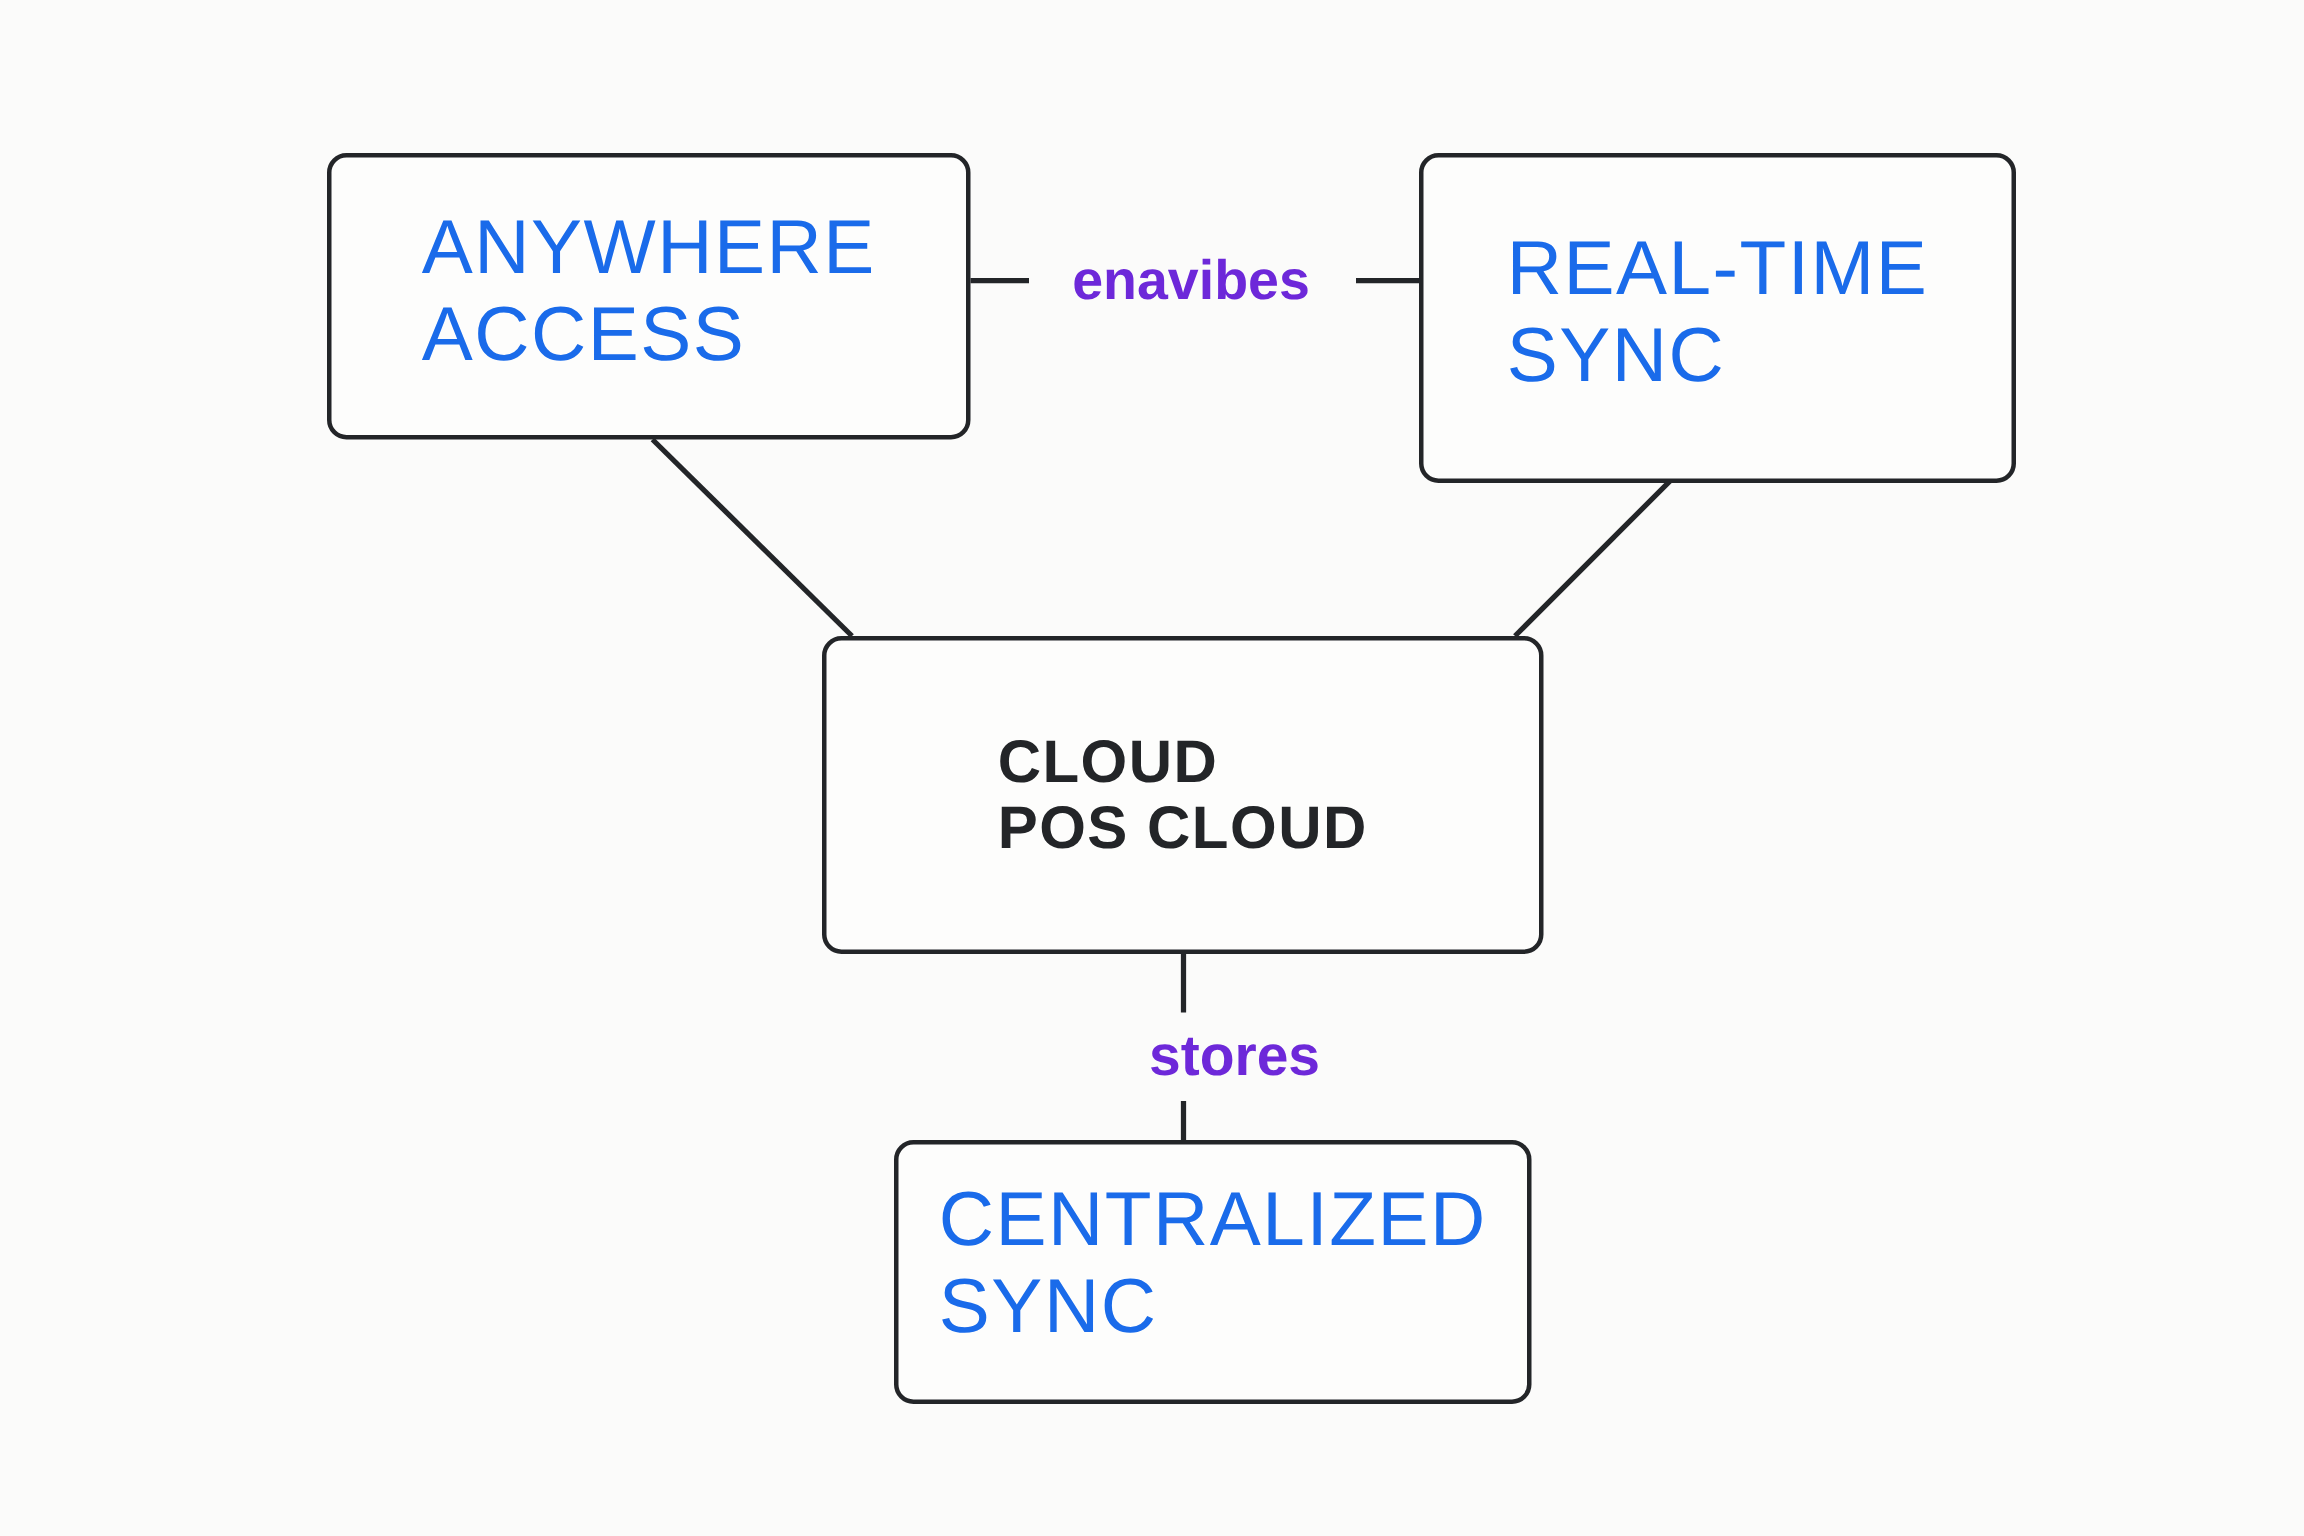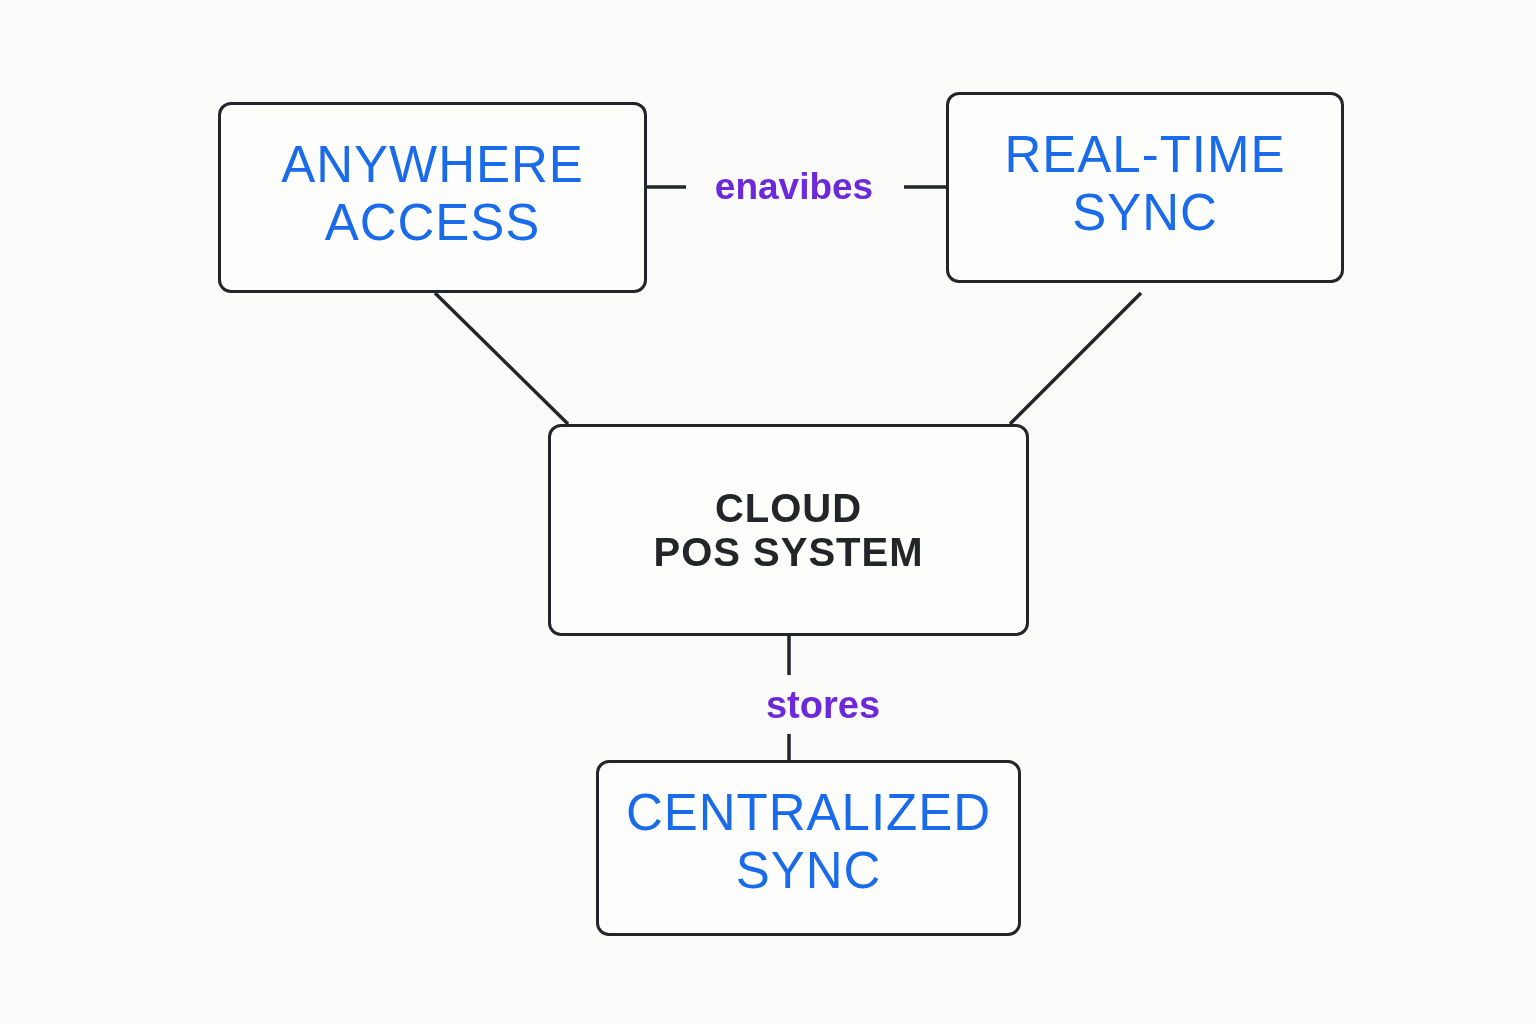--- a/index.html
+++ b/index.html
@@ -27,40 +27,40 @@
     }
     .node {
       position: absolute;
       box-sizing: border-box;
       border: 3.5px solid #232528;
       border-radius: 13px;
       background: #fdfdfc;
       display: flex;
       align-items: center;
       justify-content: center;
-      text-align: center;
+      text-align: left;
     }
     .node .label {
       display: block;
       line-height: 1.13;
       letter-spacing: 1px;
     }
     .node.feature .label {
       color: #1a6bea;
       font-size: 51px;
       font-weight: 400;
     }
     .node.core .label {
       color: #232528;
       font-size: 40px;
       font-weight: 700;
       line-height: 1.1;
     }
     #node-anywhere { left: 218px; top: 102px; width: 429px; height: 191px; }
-    #node-realtime { left: 946px; top: 92px; width: 398px; height: 191px; }
+    #node-realtime { left: 946px; top: 102px; width: 398px; height: 220px; }
     #node-cloud    { left: 548px; top: 424px; width: 481px; height: 212px; }
     #node-central  { left: 596px; top: 760px; width: 425px; height: 176px; }
 
     #node-anywhere .label { margin-top: -8px; }
     #node-realtime .label { margin-top: -8px; }
     #node-central .label  { margin-top: -12px; }
 
     .edge-label {
       position: absolute;
       color: #6d28d9;
@@ -95,21 +95,21 @@
 <div class="node feature" id="node-realtime">
   <span class="label">
     <span style="display:block">REAL-TIME</span>
     <span style="display:block">SYNC</span>
   </span>
 </div>
 
 <div class="node core" id="node-cloud">
   <span class="label">
     <span style="display:block">CLOUD</span>
-    <span style="display:block">POS SYSTEM</span>
+    <span style="display:block">POS CLOUD</span>
   </span>
 </div>
 
 <div class="node feature" id="node-central">
   <span class="label">
     <span style="display:block">CENTRALIZED</span>
     <span style="display:block">SYNC</span>
   </span>
 </div>
 

